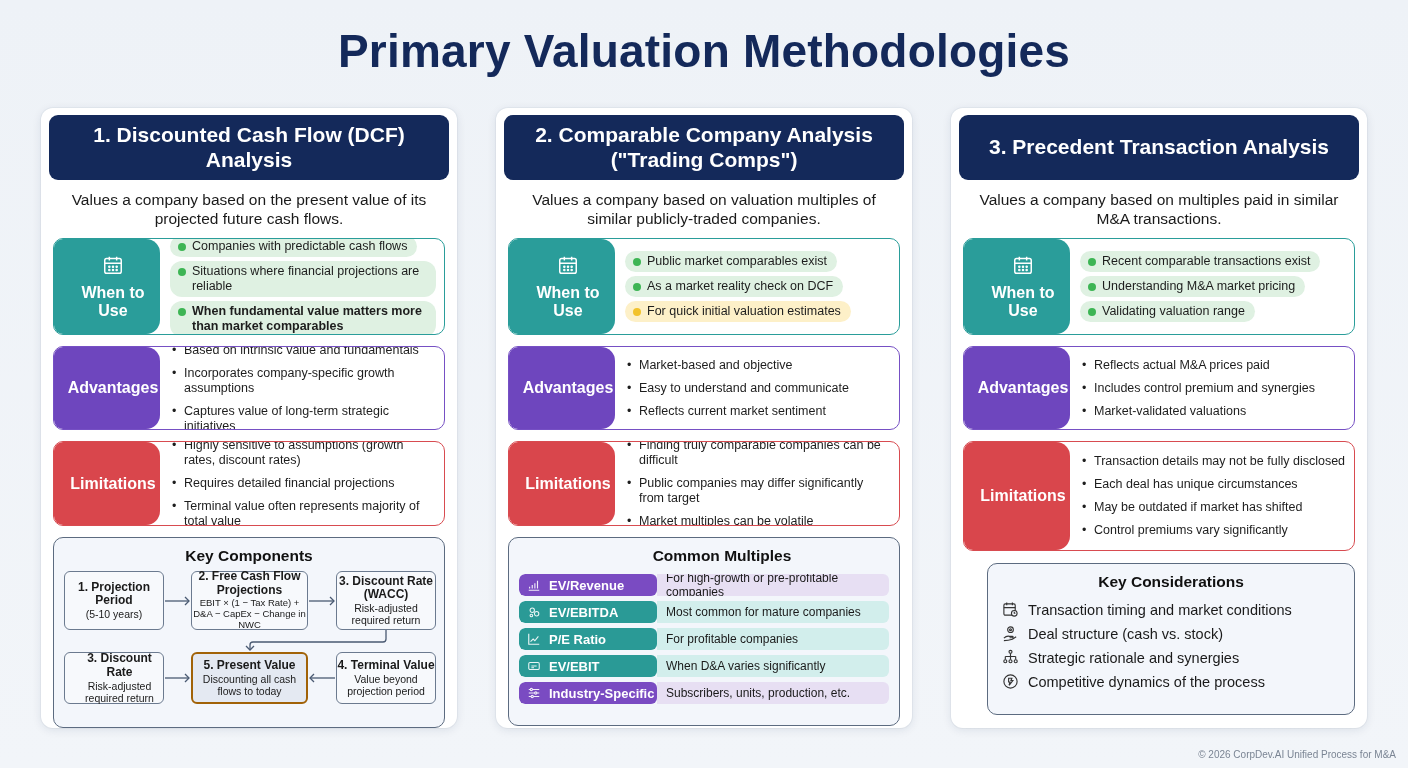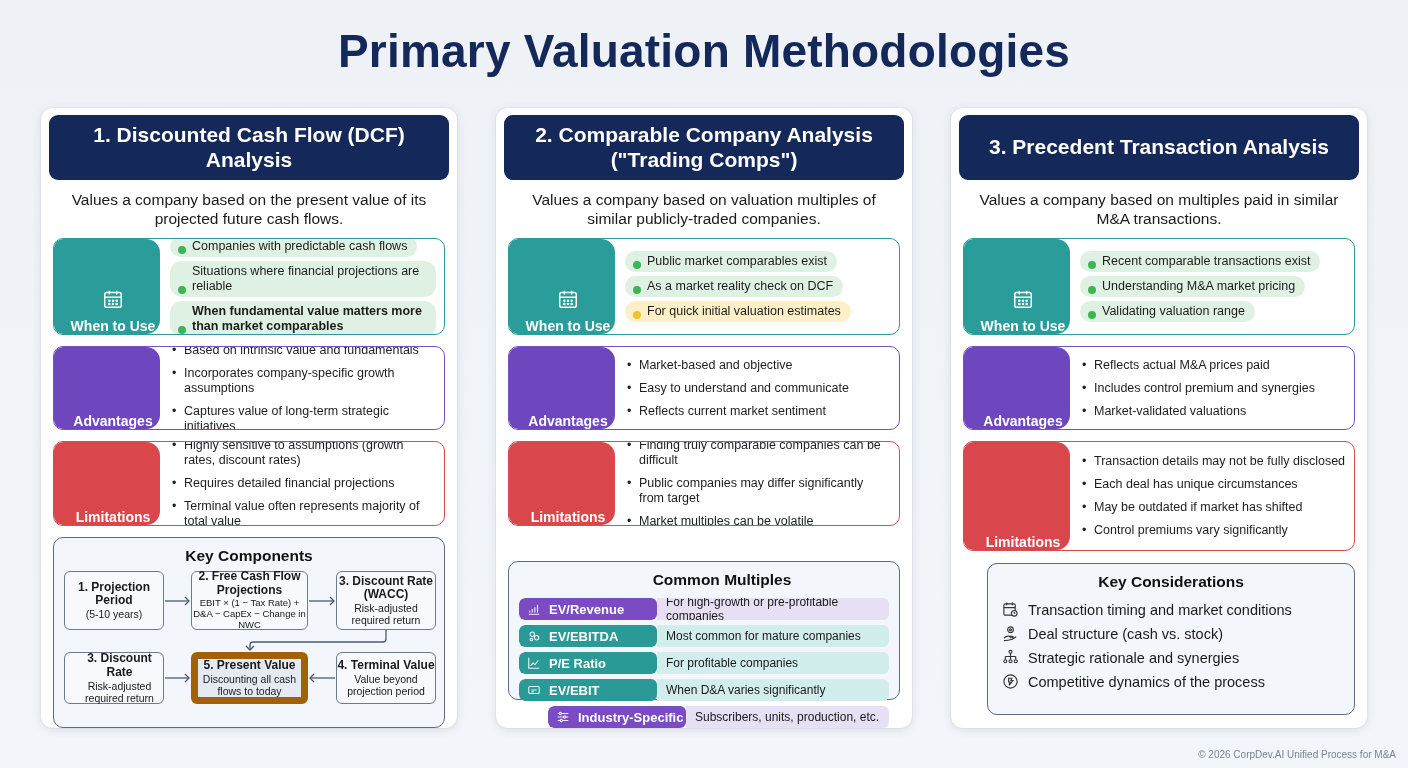--- a/index.html
+++ b/index.html
@@ -45,38 +45,38 @@
   .section {
     position: absolute; left: 12px; right: 12px;
     border-radius: 10px;
     border: 1.5px solid;
     background: #fff;
     display: flex;
     overflow: hidden;
   }
   .section .tag {
     width: 106px; flex: 0 0 106px;
-    color: #fff; font-weight: 700; font-size: 14px;
-    display: flex; flex-direction: column; align-items: center; justify-content: flex-end;
+    color: #fff; font-weight: 700; font-size: 16px;
+    display: flex; flex-direction: column; align-items: center; justify-content: center;
     border-radius: 8px 14px 14px 8px;
     text-align: center;
     padding-left: 12px;
   }
   .section.when { border-color: #2a9d9a; }
   .section.when .tag { background: #2a9d9a; }
   .section.adv { border-color: #7650c4; }
   .section.adv .tag { background: #6e46be; }
   .section.lim { border-color: #d84b50; }
   .section.lim .tag { background: #d9464c; }
   .section .body {
     flex: 1; padding: 6px 8px 6px 10px;
     display: flex; flex-direction: column; justify-content: center;
   }
   .pill {
-    display: inline-flex; align-items: flex-end;
+    display: inline-flex; align-items: flex-start;
     background: #dff1e2;
     border-radius: 12px;
     padding: 3px 10px 3px 8px;
     font-size: 12.5px; color: #1d1d1d;
     margin: 2px 0;
     line-height: 1.2;
     align-self: flex-start;
   }
   .pill.warn { background: #fdf0c8; }
   .pill .dot {
@@ -107,21 +107,21 @@
   .kc {
     position: absolute; background: #f7f9fc;
     border: 1.5px solid #6b7a8f; border-radius: 6px;
     text-align: center; color: #1a1a1a;
     display: flex; flex-direction: column; align-items: center; justify-content: center;
     line-height: 1.15;
   }
   .kc .t { font-weight: 700; font-size: 12px; }
   .kc .s { font-size: 10.5px; }
   .kc .f { font-size: 9.5px; }
-  .kc.main { border: 7px solid #a16207; background: #e4e9f2; }
+  .kc.main { border: 2px solid #a16207; background: #e4e9f2; }
   .arrow { position: absolute; }
 
   
   .mult-row {
     position: absolute; left: 10px; right: 10px; height: 22px;
     display: flex; border-radius: 6px; overflow: hidden;
   }
   .mult-row .lab {
     width: 138px; flex: 0 0 138px;
     color: #fff; font-weight: 700; font-size: 13px;
@@ -295,21 +295,21 @@
 
   <div class="section lim" style="top:333px;height:85px;">
     <div class="tag">Limitations</div>
     <div class="body">
       <div class="bullet">Finding truly comparable companies can be difficult</div>
       <div class="bullet">Public companies may differ significantly from target</div>
       <div class="bullet">Market multiples can be volatile</div>
     </div>
   </div>
 
-  <div class="box-panel" style="top:453px;height:139px;padding-left:36px;">
+  <div class="box-panel" style="top:429px;height:189px;padding-left:36px;">
     <div class="box-title">Common Multiples</div>
 
     <div class="mult-row teal" style="top:63px;">
       <div class="lab">
         <svg class="ic" viewBox="0 0 16 16" fill="none" stroke="#fff" stroke-width="1.2">
             <circle cx="6" cy="6" r="2.5"></circle>
             <circle cx="11" cy="10" r="2.5"></circle>
             <circle cx="5" cy="12" r="1.5"></circle>
           </svg>
         <span>EV/EBITDA</span>
@@ -338,21 +338,21 @@
     <div class="mult-row teal" style="top:117px;">
       <div class="lab">
         <svg class="ic" viewBox="0 0 16 16" fill="none" stroke="#fff" stroke-width="1.2">
             <rect x="2" y="4" width="12" height="8" rx="1.5"></rect>
             <path d="M5 8h6M5 10h3"></path>
           </svg>
         <span>EV/EBIT</span>
       </div>
       <div class="desc">When D&amp;A varies significantly</div>
     </div>
-    <div class="mult-row purple" style="top:144px;margin-left:29px;">
+    <div class="mult-row purple" style="top:144px;">
       <div class="lab">
         <svg class="ic" viewBox="0 0 16 16" fill="none" stroke="#fff" stroke-width="1.2">
             <path d="M2 4h12M2 8h12M2 12h12"></path>
             <circle cx="5" cy="4" r="1.3" fill="#7a4bc2"></circle>
             <circle cx="10" cy="8" r="1.3" fill="#7a4bc2"></circle>
             <circle cx="6" cy="12" r="1.3" fill="#7a4bc2"></circle>
           </svg>
         <span>Industry-Specific</span>
       </div>
       <div class="desc">Subscribers, units, production, etc.</div>

